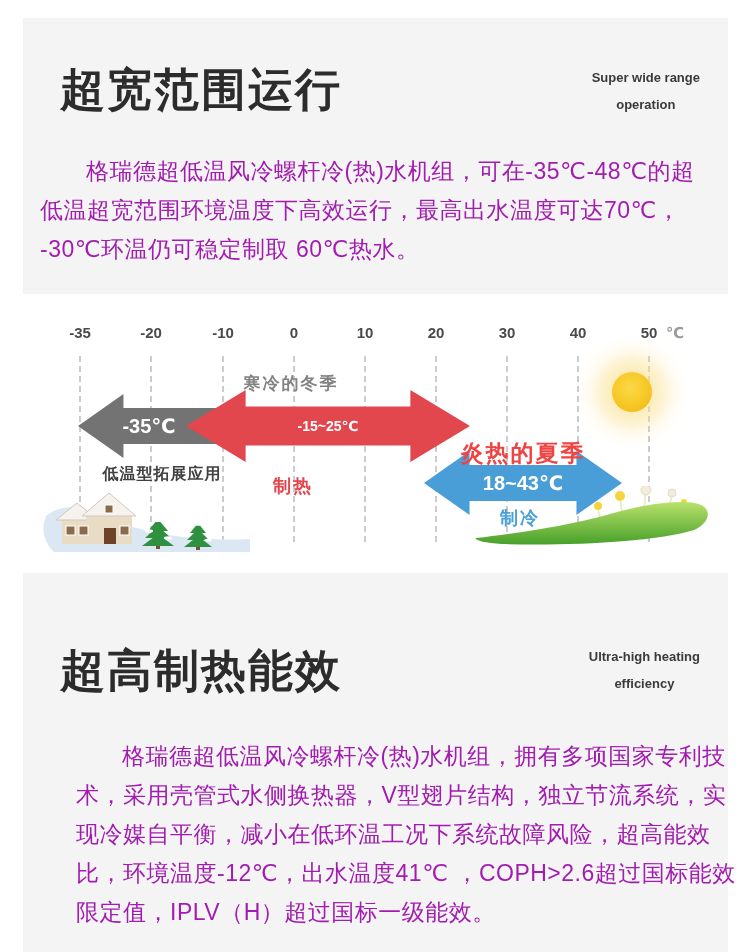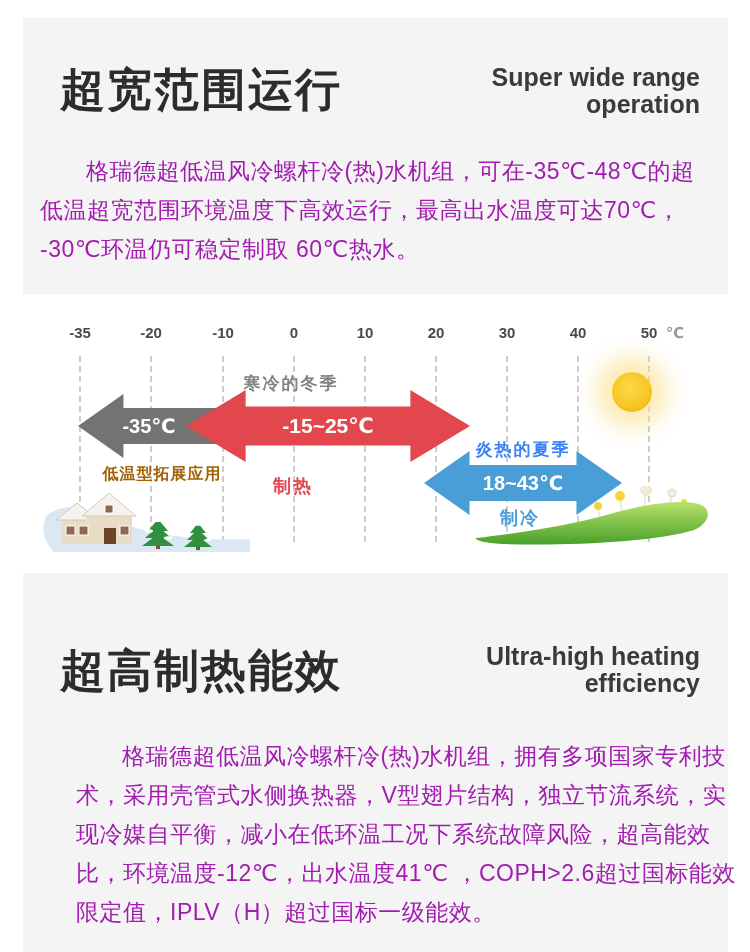--- a/index.html
+++ b/index.html
@@ -9,49 +9,49 @@
 
   
   .panel { position:absolute; left:23px; width:705px; background:#f4f4f5; }
   .panel-1 { top:18px; height:276px; }
   .panel-2 { top:573px; height:379px; }
 
   .sec-title { position:absolute; left:37px; font-size:45px; font-weight:700; color:#2c2c2c; letter-spacing:2px; white-space:nowrap; }
   .panel-1 .sec-title { top:42px; }
   .panel-2 .sec-title { top:68px; }
 
-  .sec-sub { position:absolute; right:28px; text-align:right; font-size:25px; font-weight:600; color:#3a3a3a; line-height:27px; }
+  .sec-sub { position:absolute; right:28px; text-align:center; font-size:13px; font-weight:600; color:#3a3a3a; line-height:27px; }
   .panel-1 .sec-sub { top:46px; }
   .panel-2 .sec-sub { top:70px; }
 
   .para { position:absolute; left:17px; width:676px; color:#a21caf; }
   .panel-1 .para { top:134px; }
   .panel-2 .para { top:164px;margin-left:36px; }
   .para-line { font-size:23px; line-height:39px; height:39px; font-weight:500; letter-spacing:0.5px; white-space:nowrap; }
   .para-line.indent { text-indent:2em; }
 
   
   .diagram { position:absolute; left:0; top:294px; width:750px; height:279px; background:#ffffff; }
 
   .tick { position:absolute; top:30px; transform:translateX(-50%); font-size:15px; font-weight:700; color:#4a4a4a; z-index:4; }
   .tick-unit { position:absolute; top:30px; left:675px; transform:translateX(-50%); font-size:15px; font-weight:700; color:#9a9a9a; z-index:4; }
   .dash-line { position:absolute; top:62px; height:186px; width:0; border-left:2px dashed #c9ccd0; z-index:1; }
 
   .arrow { position:absolute; display:flex; align-items:center; justify-content:center; color:#ffffff; font-weight:700; z-index:3; }
   .arrow-pink { left:78px; top:100px; width:142px; height:64px; background:#737373; z-index:2; font-size:20px;
     clip-path:polygon(0 50%, 32% 0, 32% 22%, 100% 22%, 100% 78%, 32% 78%, 32% 100%); }
-  .arrow-red { left:186px; top:96px; width:284px; height:72px; background:#e2474e; font-size:21px;
+  .arrow-red { left:186px; top:96px; width:284px; height:72px; background:#e2474e; font-size:14px;
     clip-path:polygon(0 50%, 21% 0, 21% 23%, 79% 23%, 79% 0, 100% 50%, 79% 100%, 79% 77%, 21% 77%, 21% 100%); }
   .arrow-blue { left:424px; top:157px; width:198px; height:64px; background:#4a9ed8; font-size:20px;
     clip-path:polygon(0 50%, 23% 0, 23% 22%, 77% 22%, 77% 0, 100% 50%, 77% 100%, 77% 78%, 23% 78%, 23% 100%); }
 
   .diag-label { position:absolute; transform:translateX(-50%); white-space:nowrap; z-index:4; font-weight:700;text-align:right; }
   .lbl-winter { left:291px; top:78px; font-size:17px; color:#828282; letter-spacing:2px; }
-  .lbl-summer { left:523px; top:144px; font-size:17px; color:#3b82f6; letter-spacing:2px; }
-  .lbl-lowtemp { left:162px; top:170px; font-size:16px; color:#a16207; letter-spacing:1px; }
+  .lbl-summer { left:523px; top:144px; font-size:23px; color:#ef4444; letter-spacing:2px; }
+  .lbl-lowtemp { left:162px; top:170px; font-size:16px; color:#404040; letter-spacing:1px; }
   .lbl-heating { left:293px; top:180px; font-size:18px; color:#e2474e; letter-spacing:2px; }
   .lbl-cooling { left:520px; top:212px; font-size:18px; color:#4aa0d8; letter-spacing:2px; }
 
   .sun { position:absolute; left:612px; top:78px; width:40px; height:40px; border-radius:50%; z-index:3;
     background:radial-gradient(circle at 45% 40%, #fbda46 0%, #f6c522 60%, #f0ad14 100%);
     box-shadow:0 0 22px 16px rgba(250,224,140,0.65); }
 
   .scene { position:absolute; z-index:2; }
   .scene-left { left:40px; top:196px; width:212px; height:62px; }
   .scene-right { left:472px; top:192px; width:240px; height:62px; }

